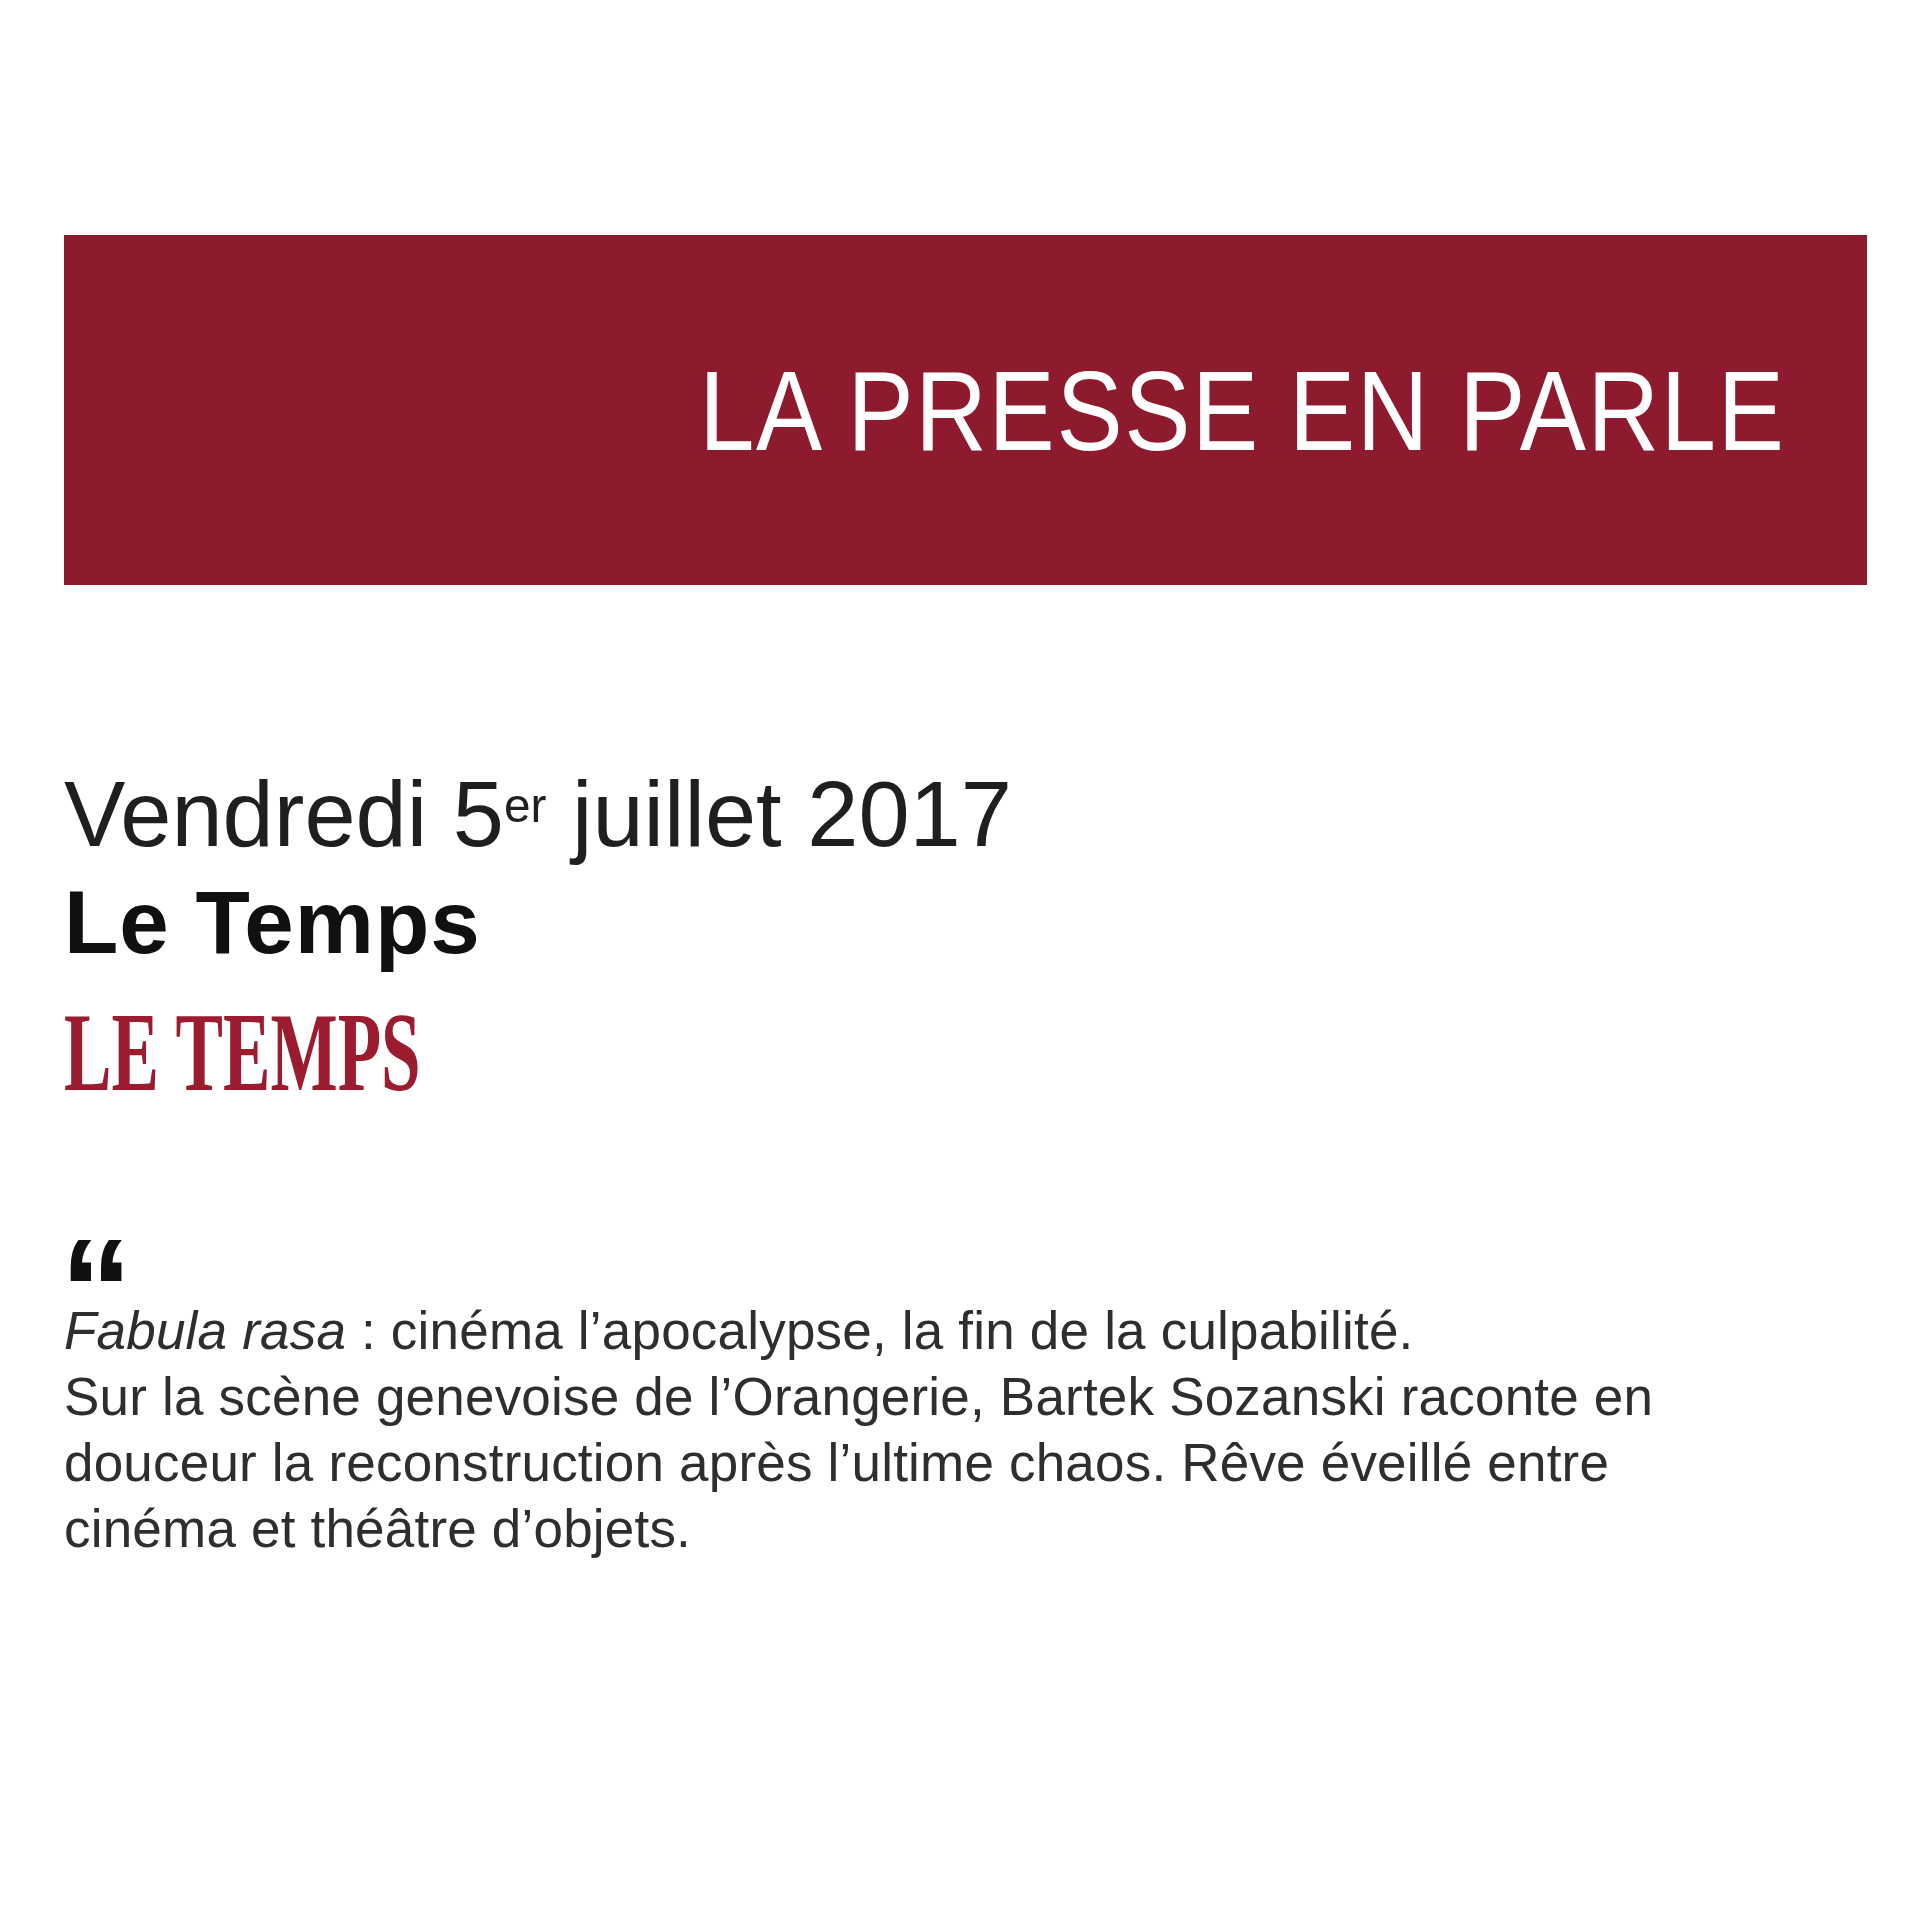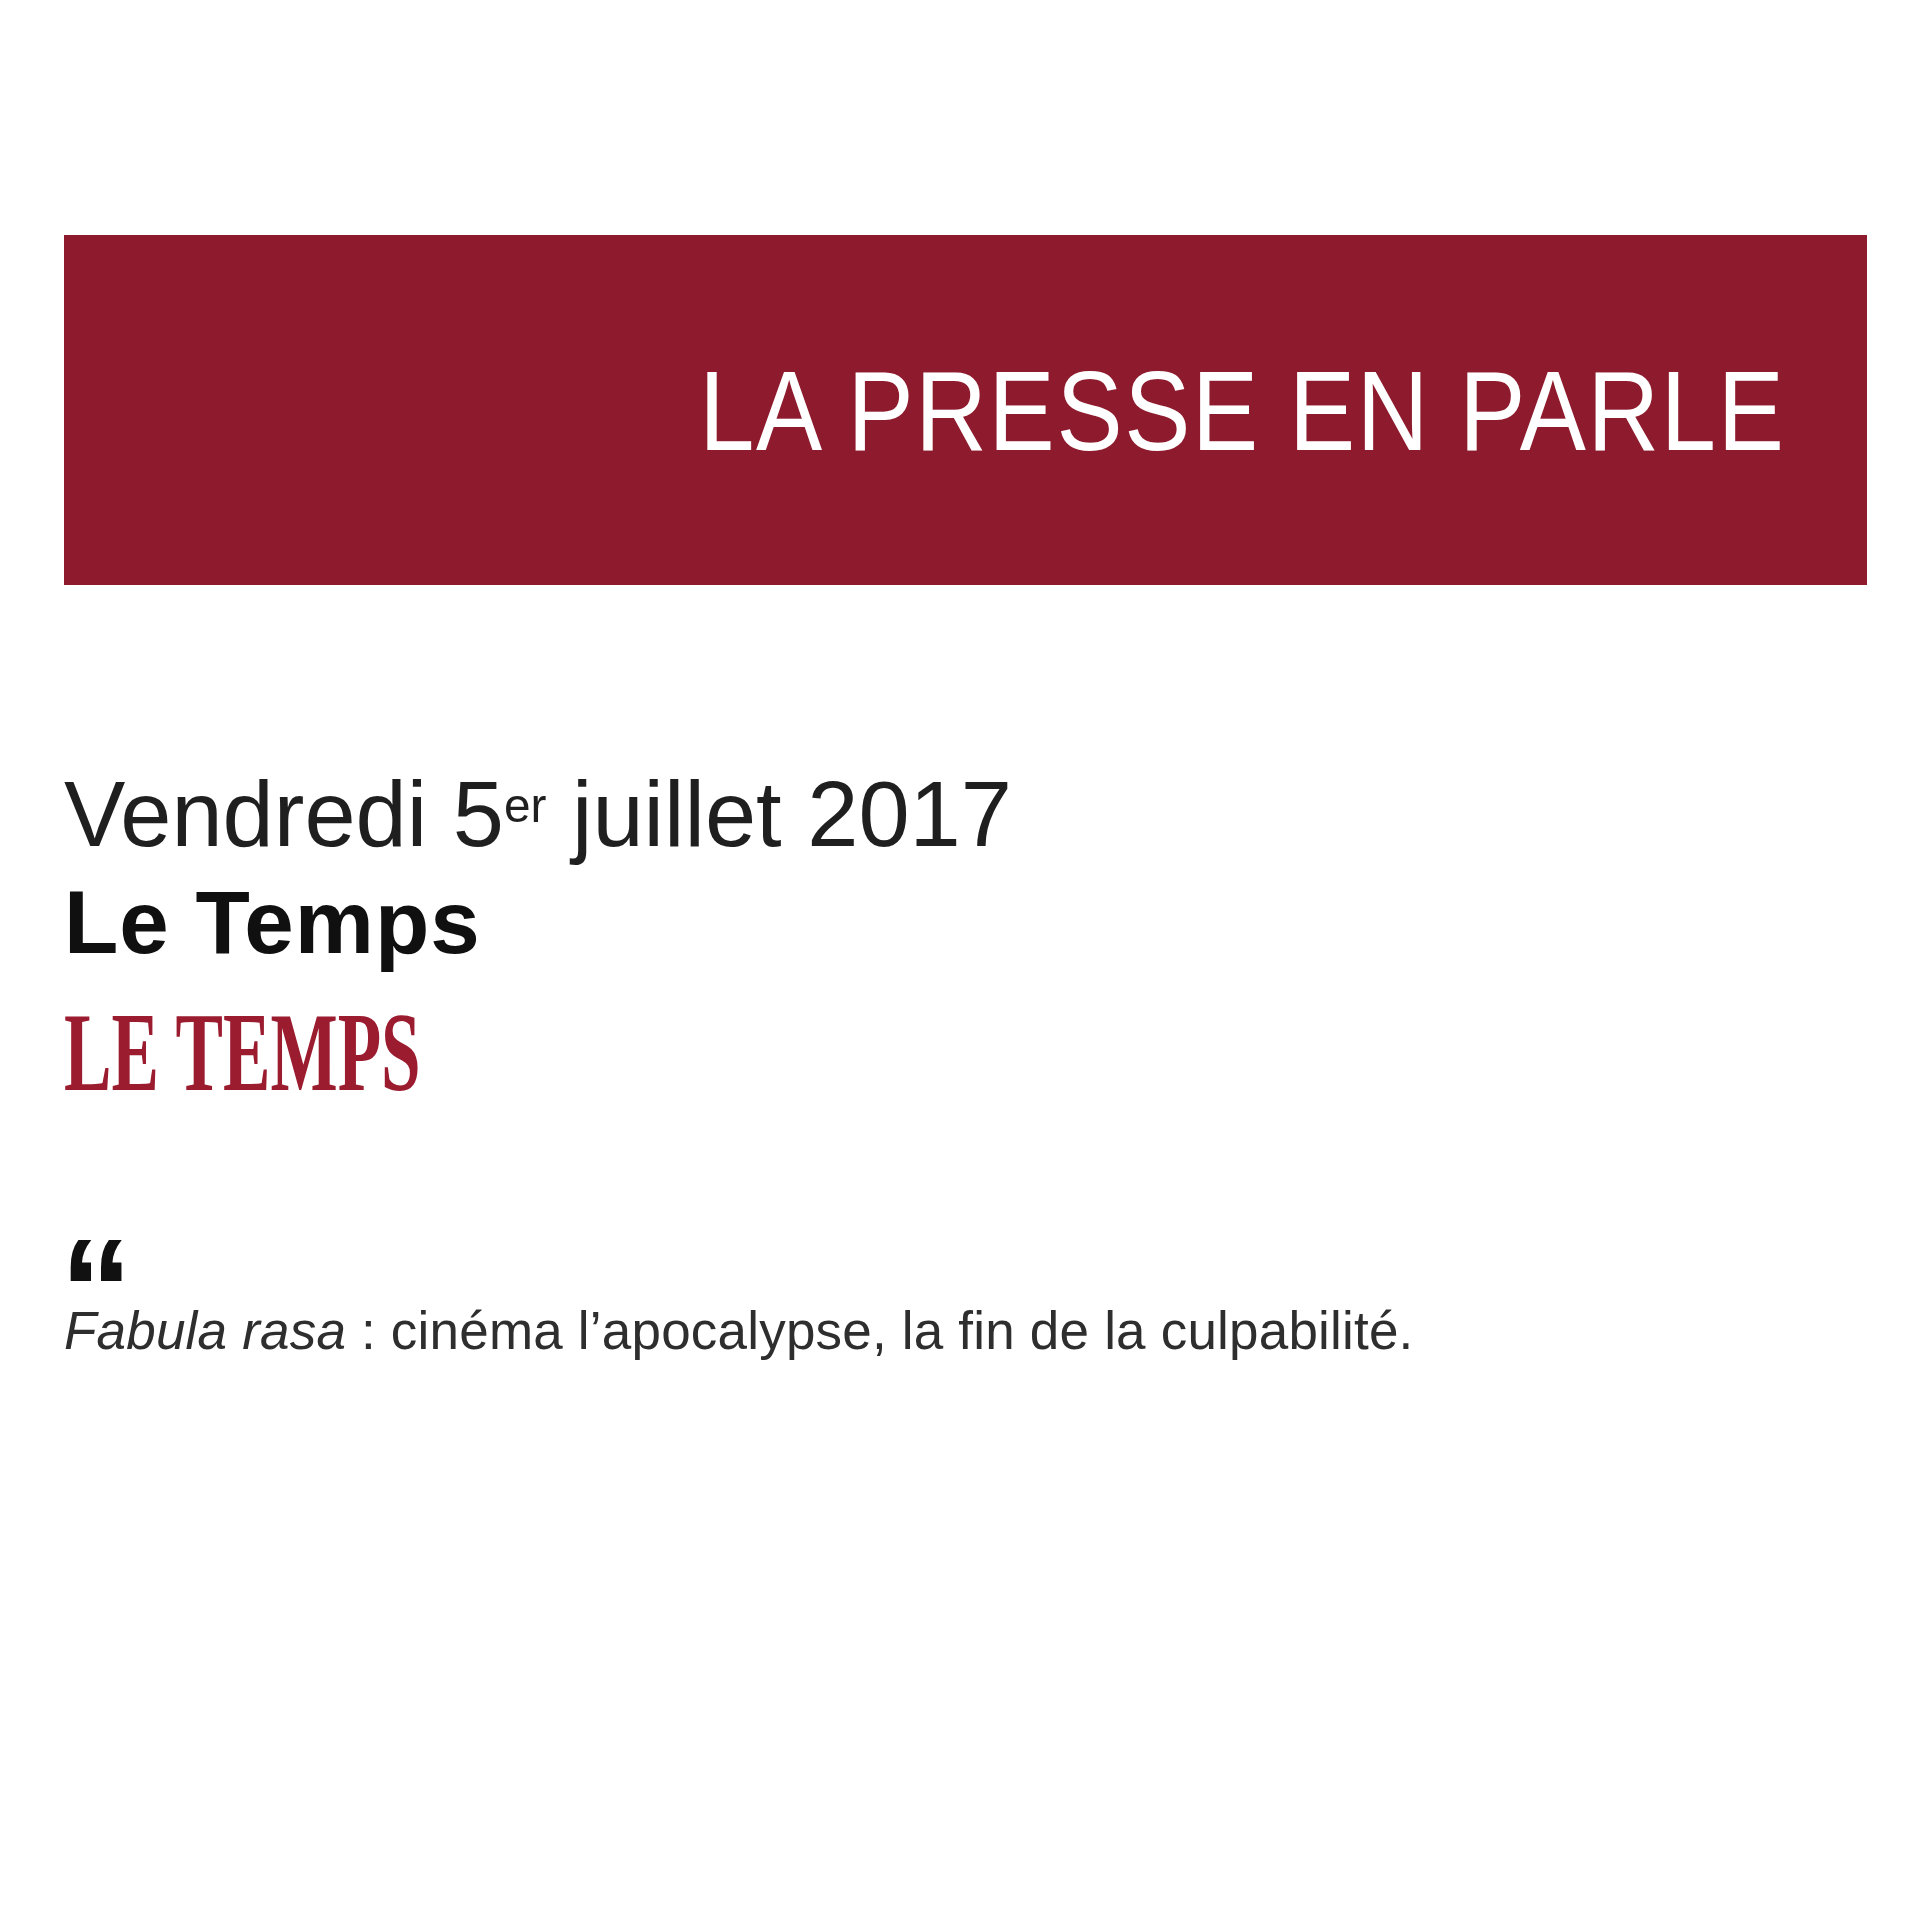--- a/index.html
+++ b/index.html
@@ -118,14 +118,17 @@
 <div class="article-date"><span>Vendredi 5</span><sup>er</sup><span> juillet 2017</span></div>
 
 <div class="source-name">Le Temps</div>
 
 <div class="letemps-logo">LE TEMPS</div>
 
 <div class="quote-mark">“</div>
 
 <div class="quote-text">
   <div><em>Fabula rasa</em><span> : cinéma l’apocalypse, la fin de la culpabilité.</span></div>
+  <div class="quote-body-rest">Sur la scène genevoise de l’Orangerie, Bartek Sozanski raconte en
+douceur la reconstruction après l’ultime chaos. Rêve éveillé entre
+cinéma et théâtre d’objets.</div>
 </div>
 
 
 </body></html>

